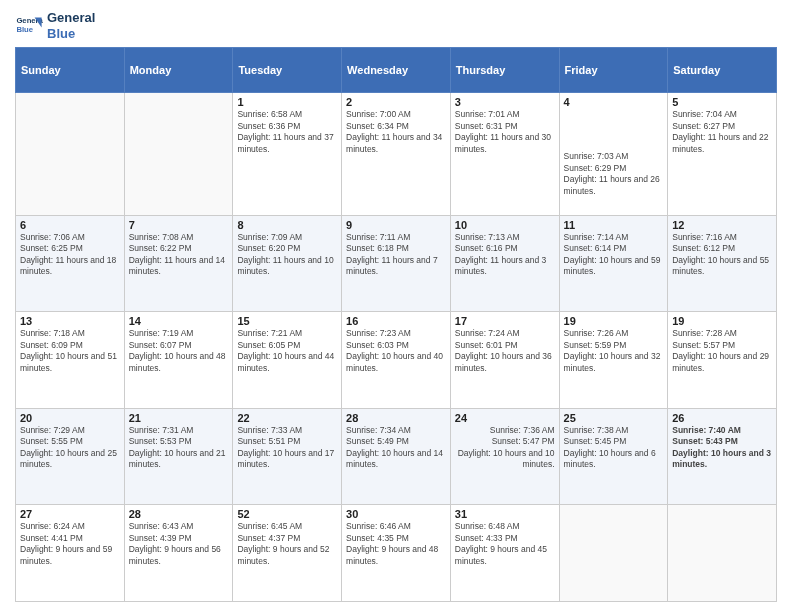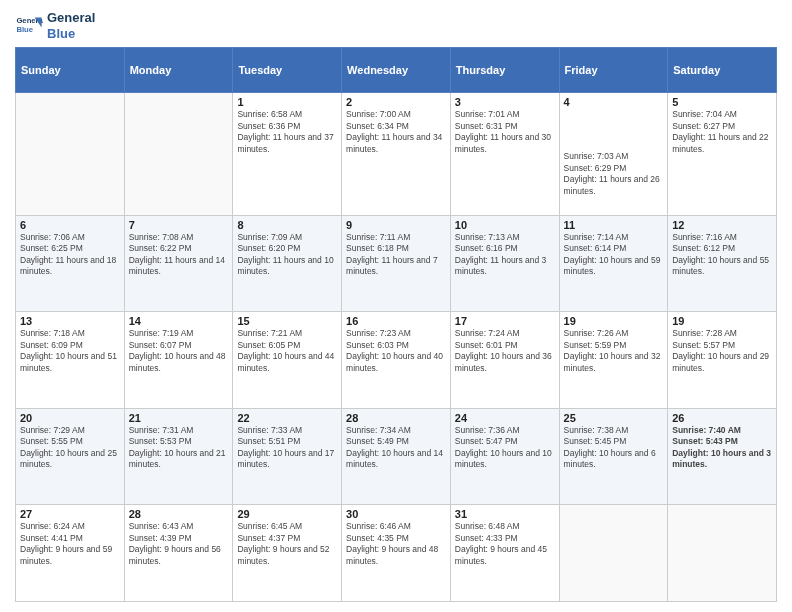--- a/index.html
+++ b/index.html
@@ -269,21 +269,21 @@
 Daylight: 10 hours and 17 minutes.</div>
           </td>
           <td>
             <span class="day-num">28</span>
             <div class="day-info" style="white-space: pre-line;">Sunrise: 7:34 AM
 Sunset: 5:49 PM
 Daylight: 10 hours and 14 minutes.</div>
           </td>
           <td>
             <span class="day-num">24</span>
-            <div class="day-info" style="white-space: pre-line;">Sunrise: 7:36 AM
+            <div class="day-info" style="white-space: pre-line; text-align: right;">Sunrise: 7:36 AM
 Sunset: 5:47 PM
 Daylight: 10 hours and 10 minutes.</div>
           </td>
           <td>
             <span class="day-num">25</span>
             <div class="day-info" style="white-space: pre-line;">Sunrise: 7:38 AM
 Sunset: 5:45 PM
 Daylight: 10 hours and 6 minutes.</div>
           </td>
           <td>
@@ -300,21 +300,21 @@
 Sunset: 4:41 PM
 Daylight: 9 hours and 59 minutes.</div>
           </td>
           <td>
             <span class="day-num">28</span>
             <div class="day-info" style="white-space: pre-line;">Sunrise: 6:43 AM
 Sunset: 4:39 PM
 Daylight: 9 hours and 56 minutes.</div>
           </td>
           <td>
-            <span class="day-num">29</span>
+            <span class="day-num">52</span>
             <div class="day-info" style="white-space: pre-line;">Sunrise: 6:45 AM
 Sunset: 4:37 PM
 Daylight: 9 hours and 52 minutes.</div>
           </td>
           <td>
             <span class="day-num">30</span>
             <div class="day-info" style="white-space: pre-line;">Sunrise: 6:46 AM
 Sunset: 4:35 PM
 Daylight: 9 hours and 48 minutes.</div>
           </td>

